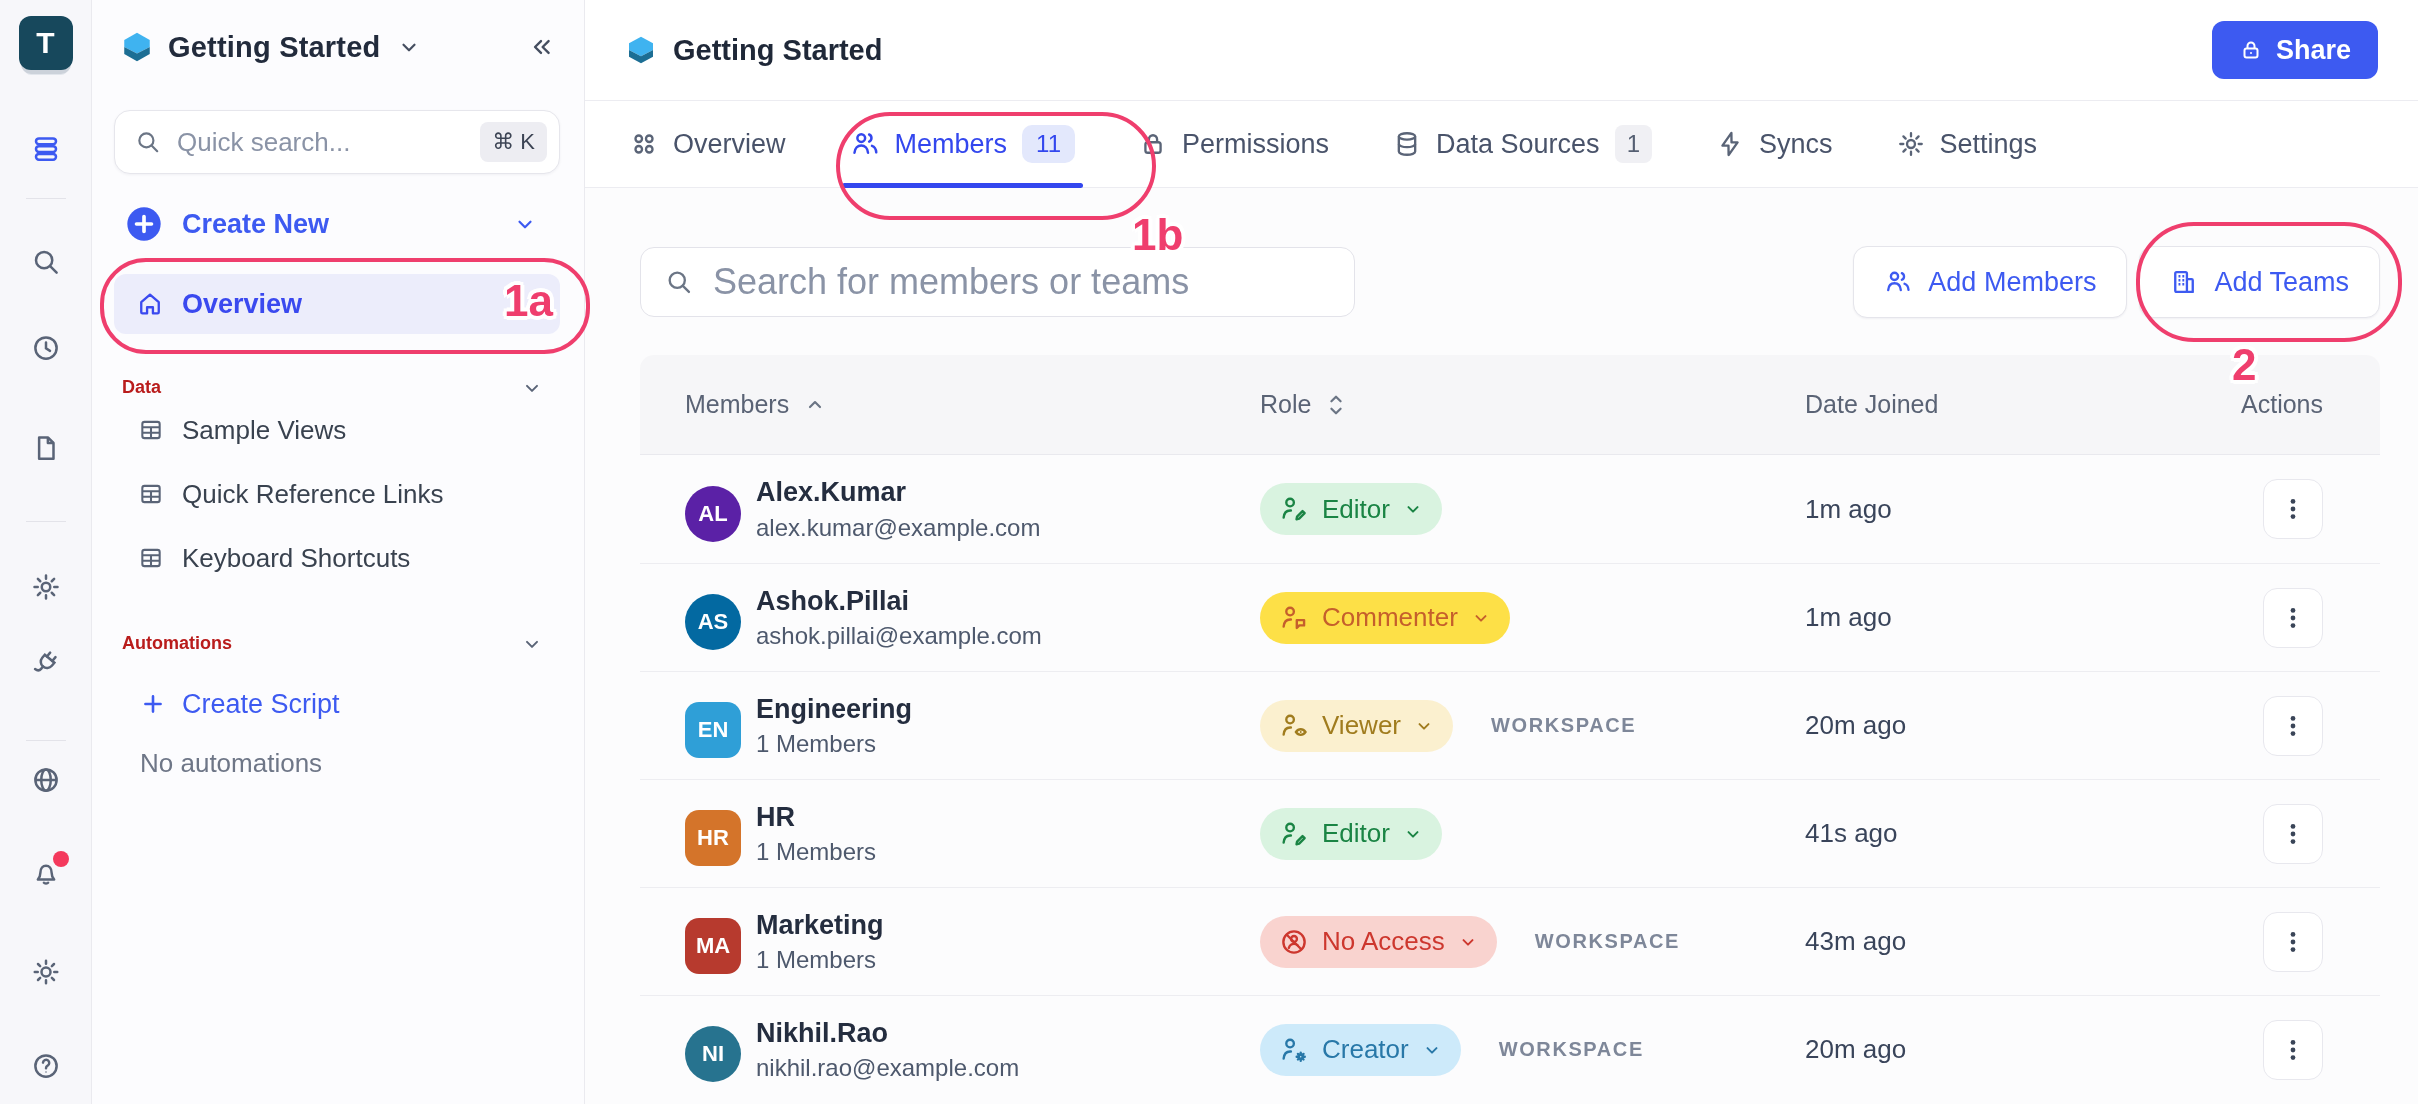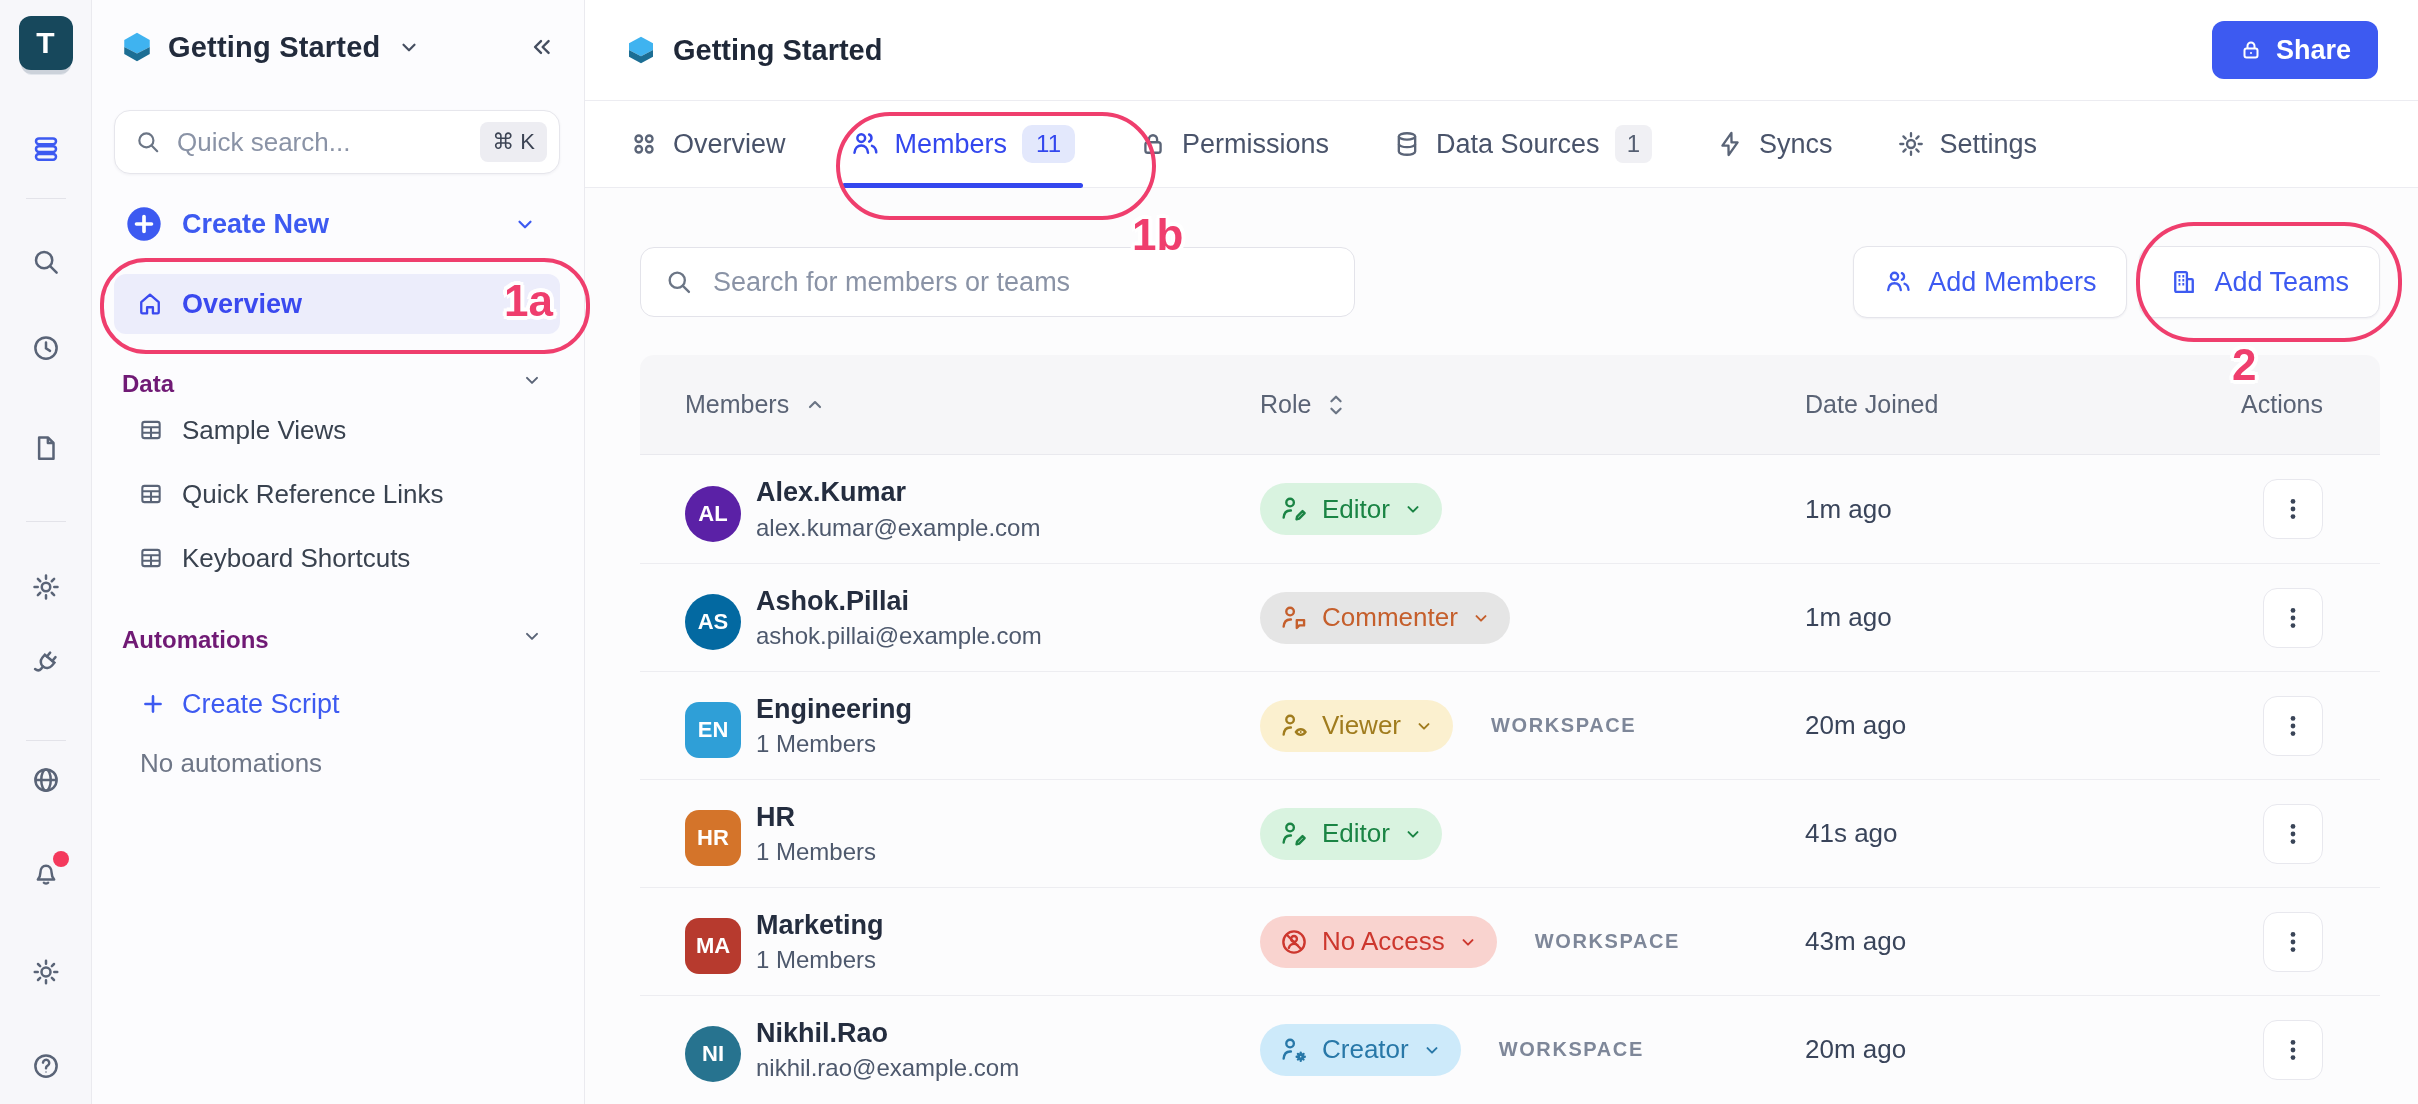--- a/index.html
+++ b/index.html
@@ -25,22 +25,22 @@
   .quick-search{margin-top:36px;height:62px;border:1px solid #e6e6ec;border-radius:16px;background:#fff;
         display:flex;align-items:center;gap:14px;padding:0 12px 0 20px;box-shadow:0 1px 3px rgba(25,25,55,.05);}
   .quick-search input{flex:1;border:0;outline:0;font-size:26px;font-family:inherit;color:#39424f;background:transparent;min-width:0;}
   .quick-search input::placeholder{color:#8a93a6;}
   .kbd{background:#ededf2;border-radius:8px;padding:7px 12px;font-size:22px;color:#3c4454;white-space:nowrap;}
   .create-new{margin-top:30px;height:40px;display:flex;align-items:center;gap:18px;padding:0 10px;cursor:pointer;}
   .cn-label{color:#3d5af1;font-size:27px;font-weight:700;}
   .create-new .chev{color:#3d5af1;margin-left:auto;margin-right:14px;}
   .nav-overview{margin-top:30px;height:60px;border-radius:12px;background:#ecedfb;display:flex;align-items:center;
         gap:18px;padding:0 22px;color:#3a49ef;font-size:27px;font-weight:700;cursor:pointer;}
-  .section-h{margin-top:36px;height:28px;display:flex;align-items:flex-start;color:#701a75;
-        font-size:24px;font-weight:700;padding:0 8px;cursor:pointer;}
+  .section-h{margin-top:36px;height:28px;display:flex;align-items:flex-end;color:#b91c1c;
+        font-size:18px;font-weight:700;padding:0 8px;cursor:pointer;}
   .section-h .chev{color:#5a6477;margin-left:auto;margin-right:10px;}
   .sb-item{height:64px;display:flex;align-items:center;gap:18px;padding:0 24px;color:#39424f;font-size:26px;cursor:pointer;}
   .sb-item:first-of-type{margin-top:8px;}
   .sb-item .ic{color:#5a6477;}
   .create-script{margin-top:30px;height:40px;display:flex;align-items:center;gap:16px;padding:0 26px;
         color:#3d5af1;font-size:27px;font-weight:500;cursor:pointer;}
   .no-autom{margin-top:24px;font-size:26px;color:#6e7687;padding:0 26px;}
   
   .main{flex:1;display:flex;flex-direction:column;background:#fcfcfd;min-width:0;}
   .m-head{height:101px;flex:0 0 101px;background:#fff;border-bottom:1px solid #ececf1;
@@ -57,21 +57,21 @@
   .tab.active .ticon{color:#3347ee;}
   .tab.active::after{content:"";position:absolute;left:-8px;right:-8px;bottom:-1px;height:5px;border-radius:3px;background:#3347ee;}
   .tbadge{border-radius:10px;padding:7px 14px;font-size:24px;line-height:1;}
   .tbadge.blue{background:#e3e8fc;color:#3347ee;}
   .tbadge.gray{background:#f0f0f4;color:#555f72;border-radius:8px;padding:7px 12px;}
   
   .content{flex:1;padding:58px 38px 0 55px;box-sizing:border-box;}
   .toolbar{display:flex;align-items:center;}
   .m-search{width:715px;height:70px;border:1px solid #e3e3ea;border-radius:14px;background:#fff;
         display:flex;align-items:center;gap:18px;padding:0 24px;box-sizing:border-box;}
-  .m-search input{flex:1;border:0;outline:0;font-size:27px;font-family:inherit;color:#39424f;background:transparent;min-width:0;}
+  .m-search input{flex:1;border:0;outline:0;font-size:36px;font-family:inherit;color:#39424f;background:transparent;min-width:0;}
   .m-search input::placeholder{color:#8a93a6;}
   .tb-btns{margin-left:auto;display:flex;gap:12px;}
   .wbtn{height:72px;border:1px solid #e5e5eb;border-radius:14px;background:#fff;color:#3d5af1;
         font-size:27px;font-weight:500;font-family:inherit;display:flex;align-items:center;gap:16px;
         padding:0 30px;cursor:pointer;box-shadow:0 1px 2px rgba(20,20,50,.05);}
   
   .table{margin-top:37px;}
   .thead{height:100px;background:#f6f6f8;border-radius:14px 14px 0 0;border-bottom:1px solid #e9e9ee;
         display:grid;grid-template-columns:620px 545px 395px 1fr;align-items:center;
         color:#5a6375;font-size:25px;box-sizing:border-box;}
@@ -86,21 +86,21 @@
         display:flex;align-items:center;justify-content:center;flex:0 0 56px;}
   .avatar[data-shape="circle"]{border-radius:50%;}
   .avatar[data-shape="square"]{border-radius:14px;}
   .mname{font-size:27px;font-weight:700;color:#242d3f;line-height:1.2;}
   .msub{font-size:24px;color:#4e596d;margin-top:5px;}
   .rolecell{display:flex;align-items:center;gap:38px;}
   .chip{display:inline-flex;align-items:center;gap:14px;height:52px;padding:0 20px;border-radius:26px;
         font-size:26px;font-weight:500;cursor:pointer;border:0;font-family:inherit;}
   .chip .cicon{display:none;}
   .chip[data-role="editor"]{background:#d9f3e0;color:#1a8444;}
-  .chip[data-role="commenter"]{background:#e5e5e5;color:#c55f2c;}
+  .chip[data-role="commenter"]{background:#fde047;color:#c55f2c;}
   .chip[data-role="viewer"]{background:#fbf0cf;color:#a07c1e;}
   .chip[data-role="noaccess"]{background:#f9d3cf;color:#cd372e;}
   .chip[data-role="creator"]{background:#cdeafa;color:#2878a8;}
   .chip[data-role="editor"] .ic-editor,.chip[data-role="commenter"] .ic-commenter,
   .chip[data-role="viewer"] .ic-viewer,.chip[data-role="noaccess"] .ic-noaccess,
   .chip[data-role="creator"] .ic-creator{display:inline-flex;}
   .ws{font-size:20px;font-weight:600;letter-spacing:1.6px;color:#7e8799;}
   .ws:empty{display:none;}
   .dcell{font-size:26px;color:#39445a;}
   .kebab{justify-self:end;margin-right:57px;width:60px;height:60px;border:1px solid #e8e8ee;border-radius:14px;

